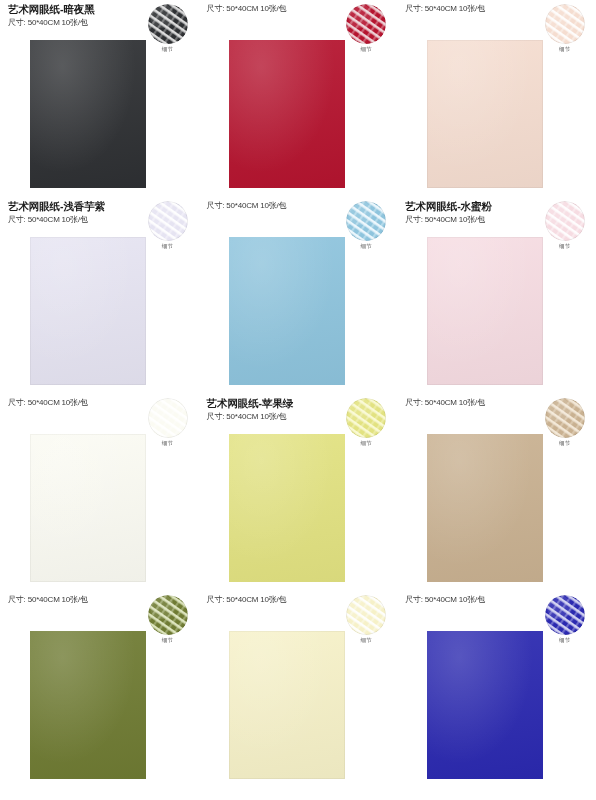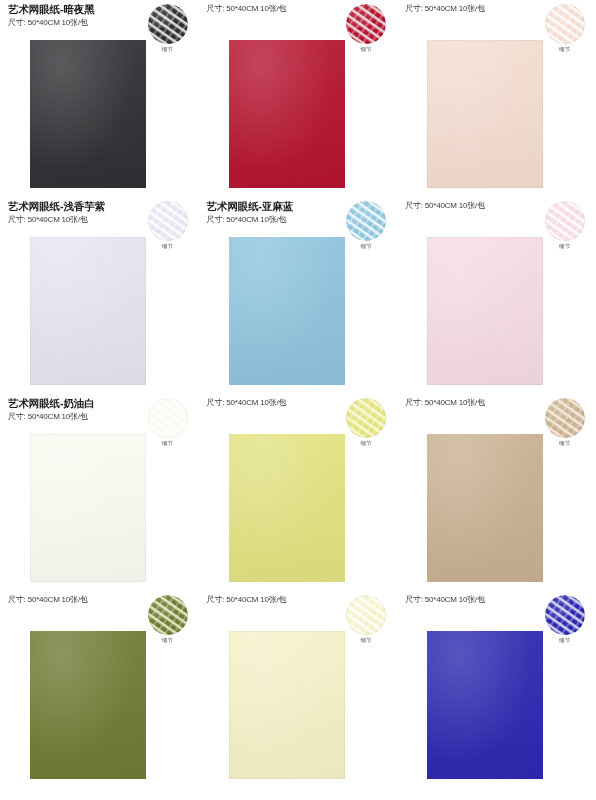--- a/index.html
+++ b/index.html
@@ -209,21 +209,20 @@
         </div>
       <div class="detail-label">细节</div>
     </div>
     <div class="sample-wrap">
       <div class="sample light" style="background: rgb(230, 228, 242);"></div>
     </div>
   </div>
 
   <div class="card">
     <div class="card-head">
-      <div class="card-title">艺术网眼纸-亚麻蓝</div>
       <div class="card-spec">尺寸: 50*40CM   10张/包</div>
     </div>
     <div class="detail-wrap">
       <div class="detail-circle">
           <svg viewBox="0 0 40 40" xmlns="http://www.w3.org/2000/svg">
             <defs>
               <pattern id="mesh4" width="7" height="7" patternUnits="userSpaceOnUse" patternTransform="rotate(35)">
                 <rect width="7" height="7" fill="#8ec4dd"></rect>
                 <rect x="0" y="0" width="7" height="2.6" fill="#f4fbff" opacity="0.92"></rect>
                 <rect x="0" y="0" width="2.2" height="7" fill="#f4fbff" opacity="0.35"></rect>
@@ -236,20 +235,21 @@
         </div>
       <div class="detail-label">细节</div>
     </div>
     <div class="sample-wrap">
       <div class="sample" style="background: rgb(142, 196, 221);"></div>
     </div>
   </div>
 
   <div class="card">
     <div class="card-head">
+      <div class="card-title">艺术网眼纸-水蜜粉</div>
       <div class="card-spec">尺寸: 50*40CM   10张/包</div>
     </div>
     <div class="detail-wrap">
       <div class="detail-circle">
           <svg viewBox="0 0 40 40" xmlns="http://www.w3.org/2000/svg">
             <defs>
               <pattern id="mesh5" width="7" height="7" patternUnits="userSpaceOnUse" patternTransform="rotate(35)">
                 <rect width="7" height="7" fill="#f6dce2"></rect>
                 <rect x="0" y="0" width="7" height="2.6" fill="#ffffff" opacity="0.92"></rect>
                 <rect x="0" y="0" width="2.2" height="7" fill="#ffffff" opacity="0.35"></rect>
@@ -262,21 +262,20 @@
         </div>
       <div class="detail-label">细节</div>
     </div>
     <div class="sample-wrap">
       <div class="sample light" style="background: rgb(246, 220, 226);"></div>
     </div>
   </div>
 
   <div class="card">
     <div class="card-head">
-      <div class="card-title">艺术网眼纸-奶油白</div>
       <div class="card-spec">尺寸: 50*40CM   10张/包</div>
     </div>
     <div class="detail-wrap">
       <div class="detail-circle">
           <svg viewBox="0 0 40 40" xmlns="http://www.w3.org/2000/svg">
             <defs>
               <pattern id="mesh6" width="7" height="7" patternUnits="userSpaceOnUse" patternTransform="rotate(35)">
                 <rect width="7" height="7" fill="#fbfbf3"></rect>
                 <rect x="0" y="0" width="7" height="2.6" fill="#ffffff" opacity="0.92"></rect>
                 <rect x="0" y="0" width="2.2" height="7" fill="#ffffff" opacity="0.35"></rect>
@@ -289,20 +288,21 @@
         </div>
       <div class="detail-label">细节</div>
     </div>
     <div class="sample-wrap">
       <div class="sample light" style="background: rgb(251, 251, 243);"></div>
     </div>
   </div>
 
   <div class="card">
     <div class="card-head">
+      <div class="card-title">艺术网眼纸-苹果绿</div>
       <div class="card-spec">尺寸: 50*40CM   10张/包</div>
     </div>
     <div class="detail-wrap">
       <div class="detail-circle">
           <svg viewBox="0 0 40 40" xmlns="http://www.w3.org/2000/svg">
             <defs>
               <pattern id="mesh7" width="7" height="7" patternUnits="userSpaceOnUse" patternTransform="rotate(35)">
                 <rect width="7" height="7" fill="#e2e281"></rect>
                 <rect x="0" y="0" width="7" height="2.6" fill="#fbfbd8" opacity="0.92"></rect>
                 <rect x="0" y="0" width="2.2" height="7" fill="#fbfbd8" opacity="0.35"></rect>

